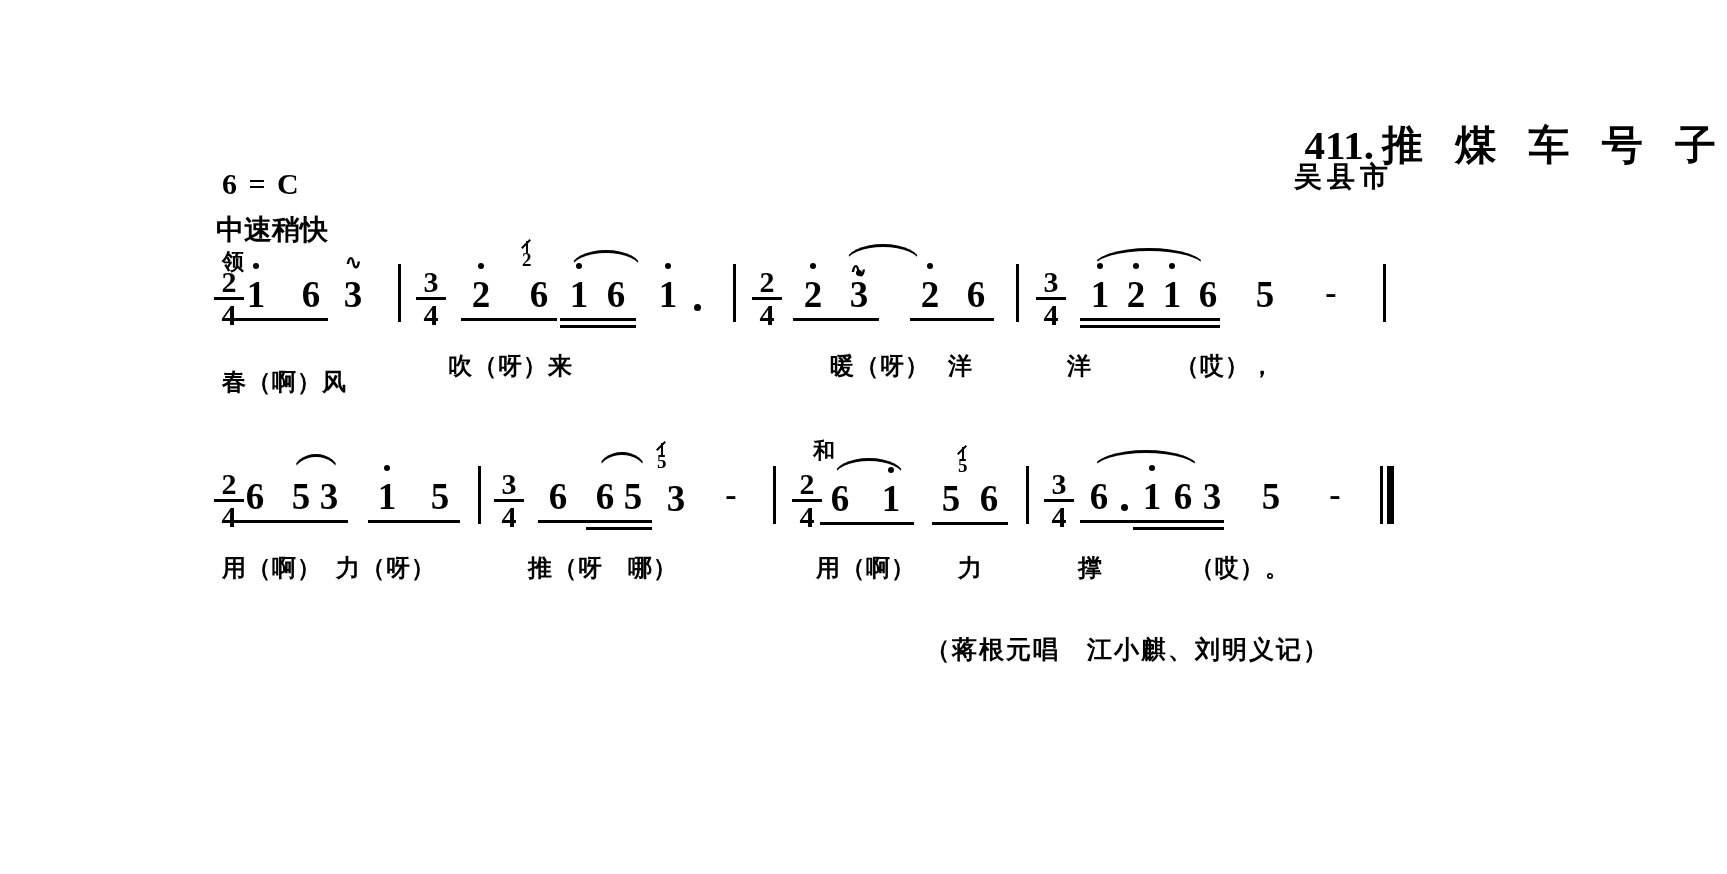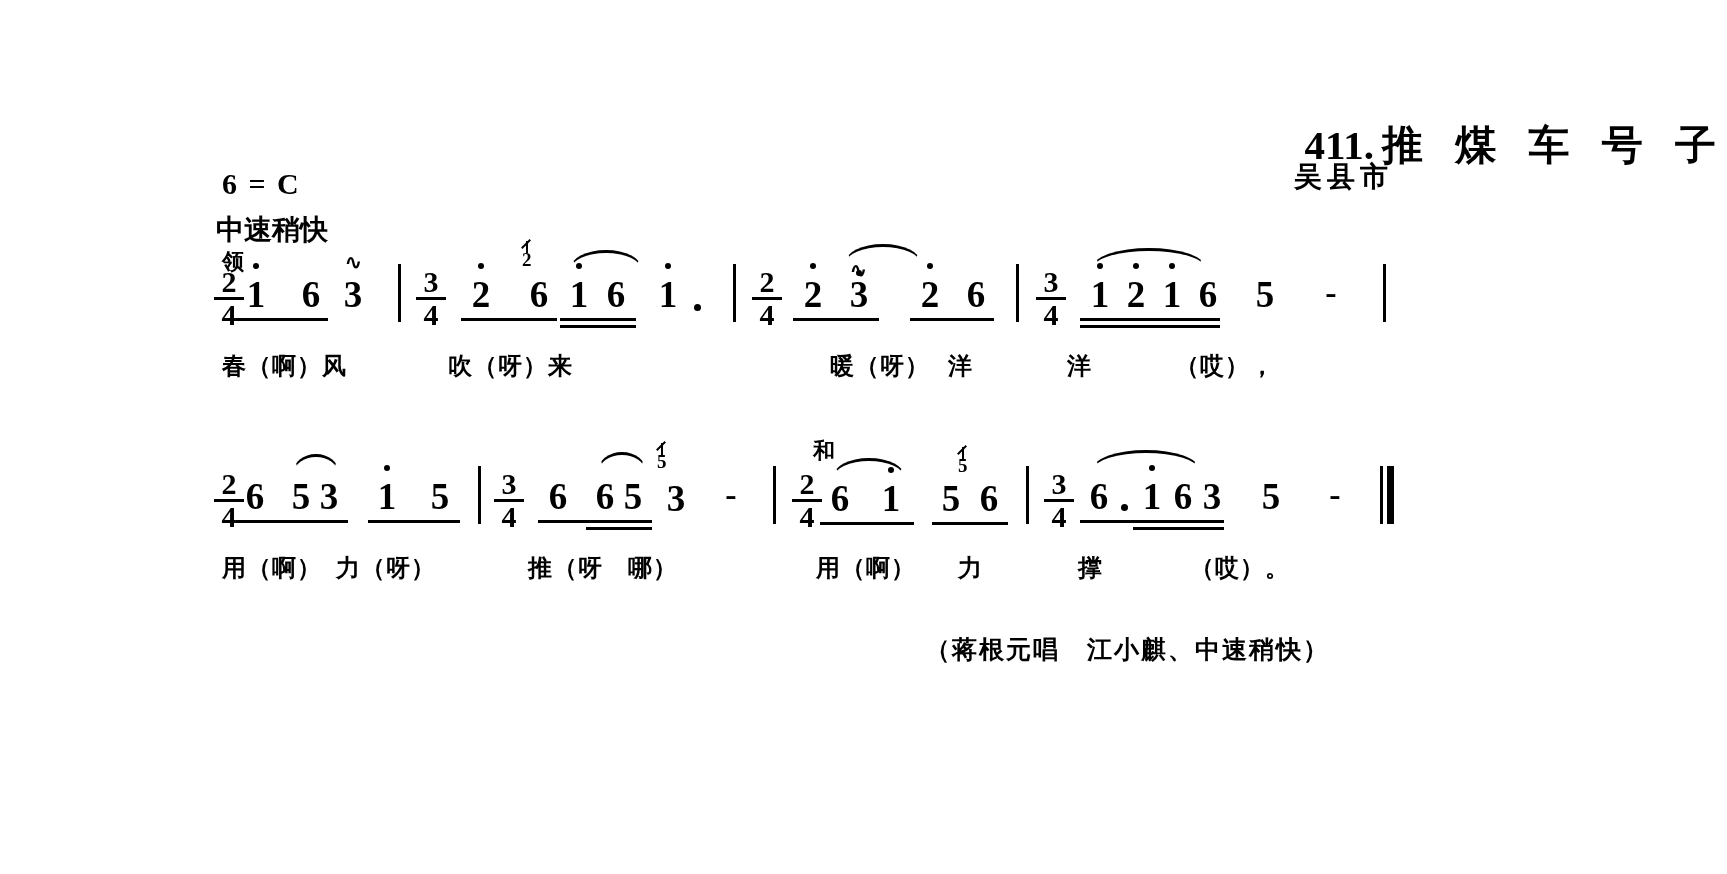--- a/index.html
+++ b/index.html
@@ -276,21 +276,21 @@
       <div class="note" style="left:1252px;top:30px;">
         <span>5</span>
       </div>
       <div class="note dash" style="left:1318px;top:30px;">
         <span>-</span>
       </div>
 
       <div class="barline" style="left:1383px;top:18px;height:58px;"></div>
     </div>
 
-    <div class="lyric" style="left:222px;top:104px;">春（啊）风</div>
+    <div class="lyric" style="left:222px;top:120px;">春（啊）风</div>
     <div class="lyric" style="left:448px;top:104px;">吹（呀）来</div>
     <div class="lyric" style="left:830px;top:104px;">暖（呀）</div>
     <div class="lyric" style="left:948px;top:104px;">洋</div>
     <div class="lyric" style="left:1067px;top:104px;">洋</div>
     <div class="lyric" style="left:1175px;top:104px;">（哎），</div>
   </div>
 
   <div class="system sys2">
     <div class="staffline">
 
@@ -428,15 +428,15 @@
 
     <div class="lyric" style="left:222px;top:104px;">用（啊）</div>
     <div class="lyric" style="left:336px;top:104px;">力（呀）</div>
     <div class="lyric" style="left:528px;top:104px;">推（呀　哪）</div>
     <div class="lyric" style="left:816px;top:104px;">用（啊）</div>
     <div class="lyric" style="left:958px;top:104px;">力</div>
     <div class="lyric" style="left:1078px;top:104px;">撑</div>
     <div class="lyric" style="left:1190px;top:104px;">（哎）。</div>
   </div>
 
-  <div class="credits">（蒋根元唱　江小麒、中速稍快）</div>
+  <div class="credits">（蒋根元唱　江小麒、刘明义记）</div>
 
 </div>
 
 </body></html>

